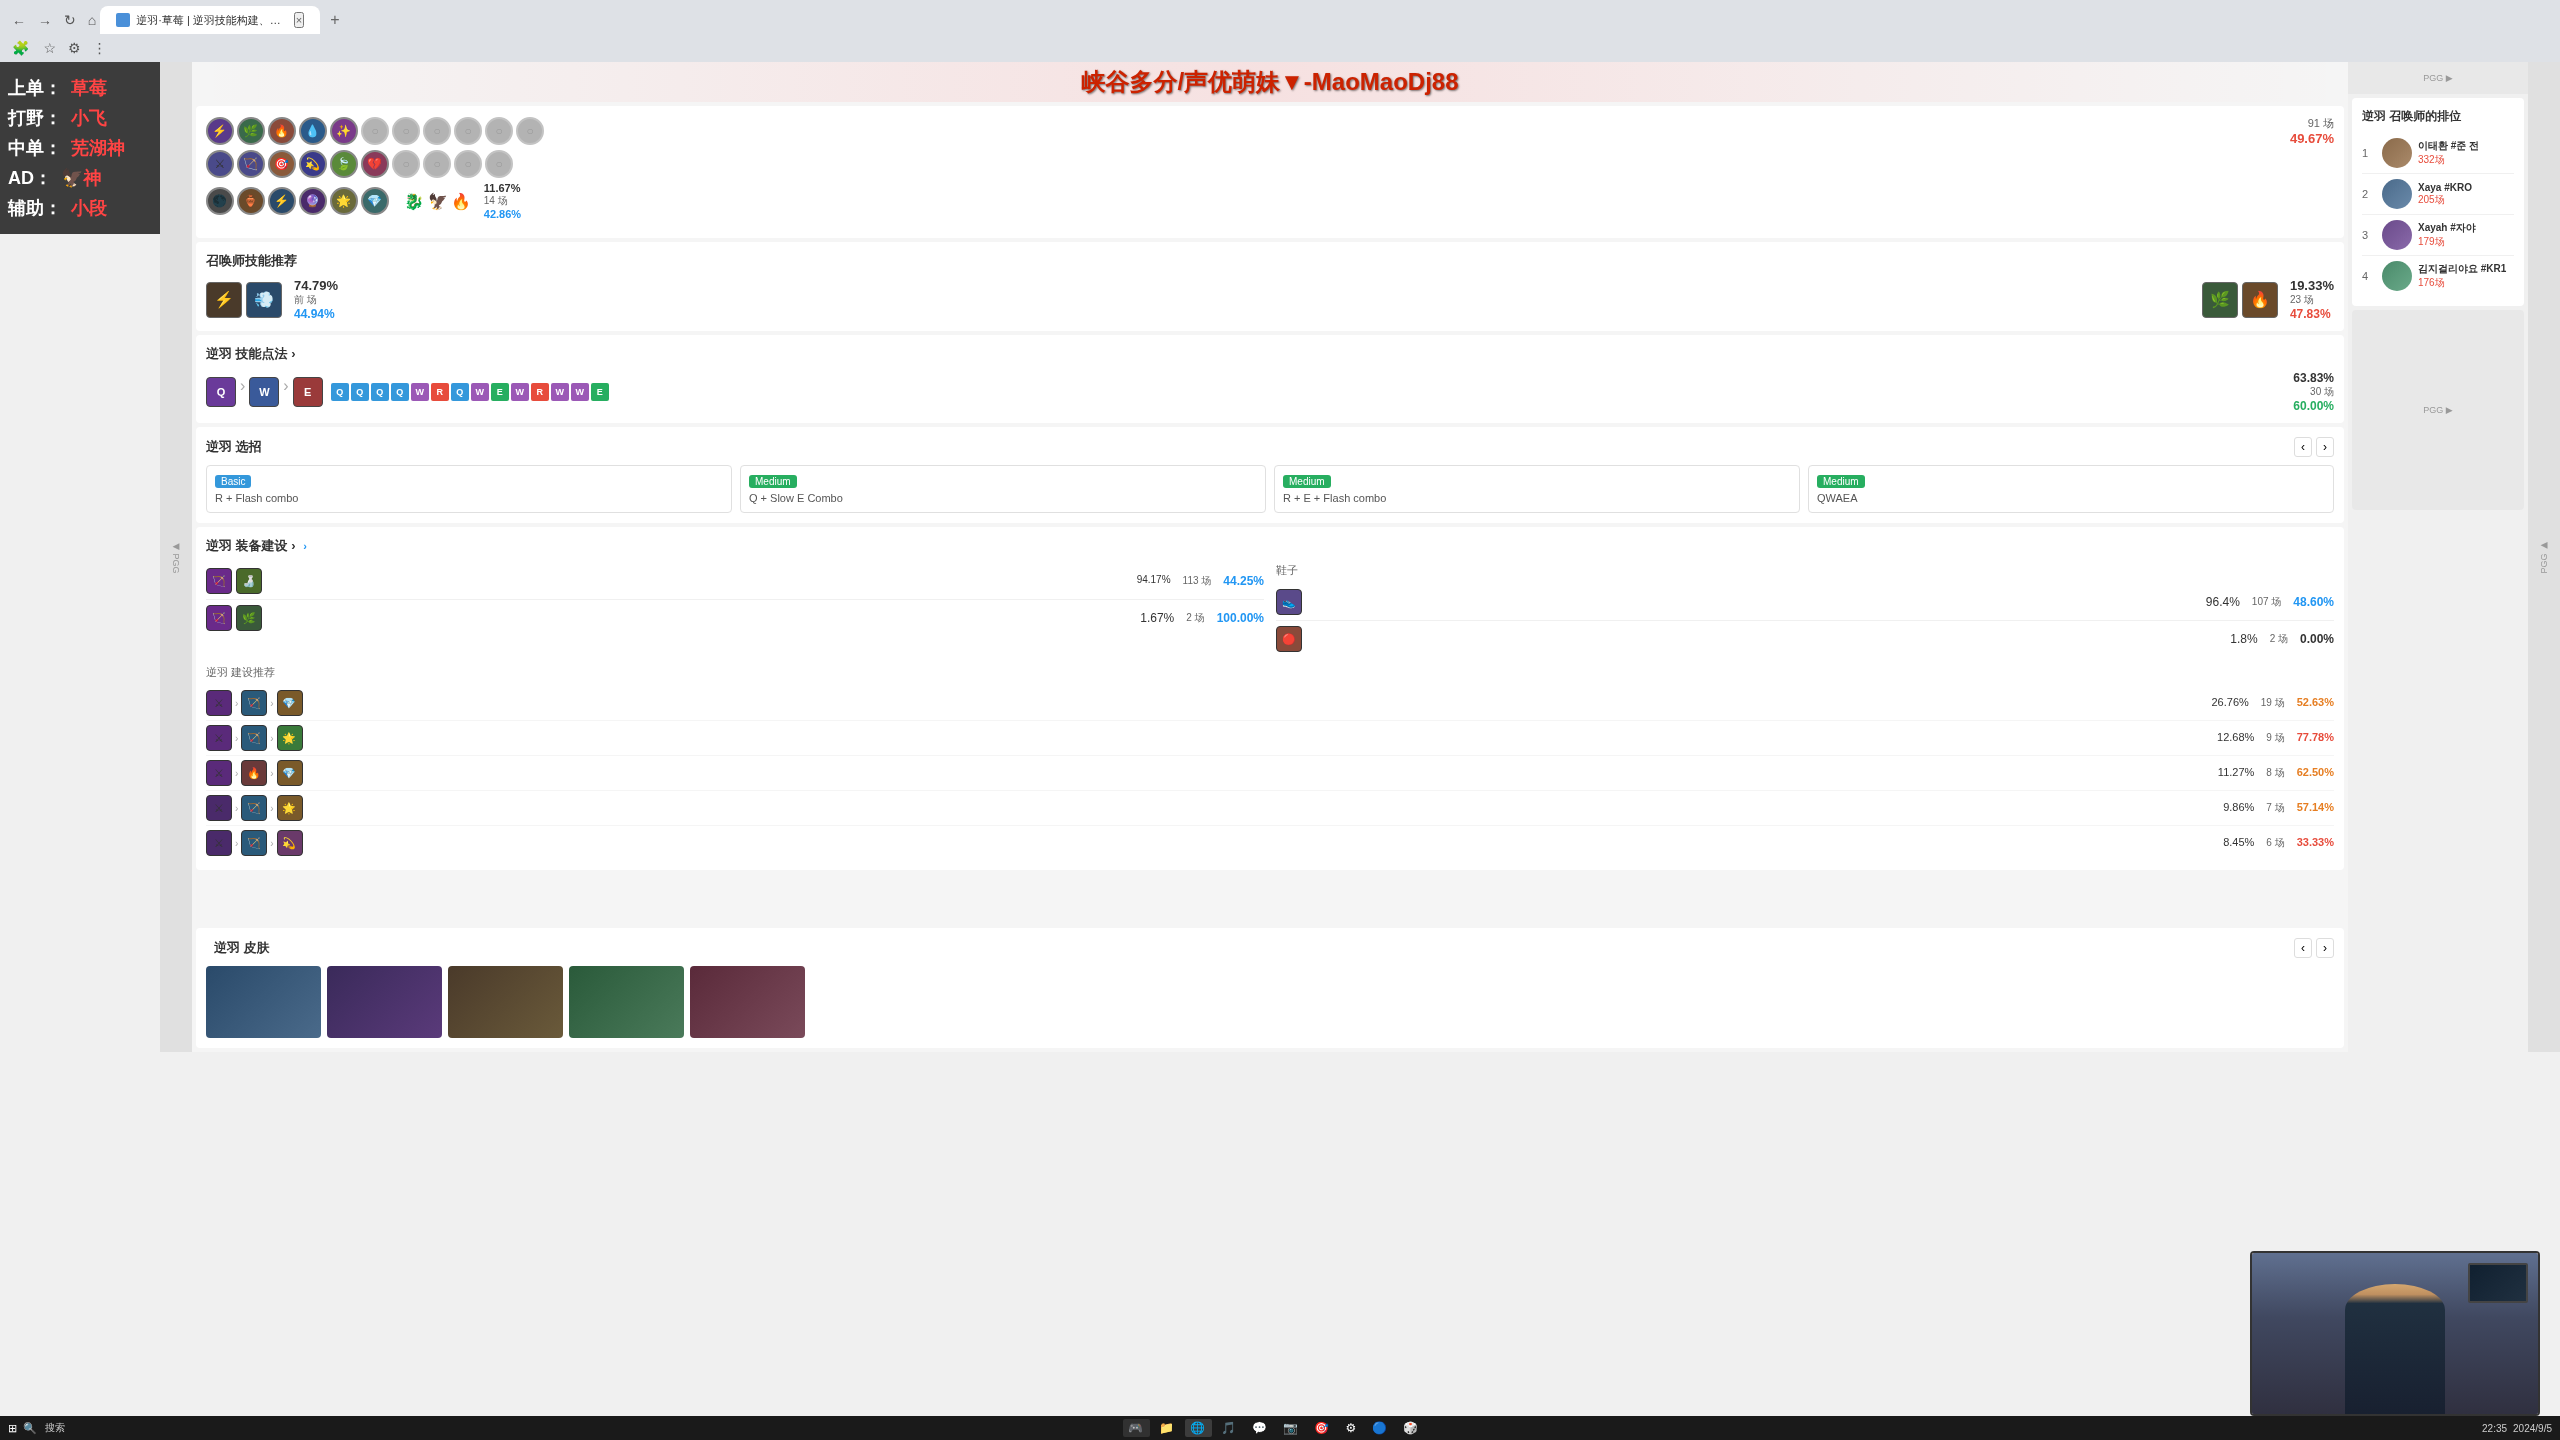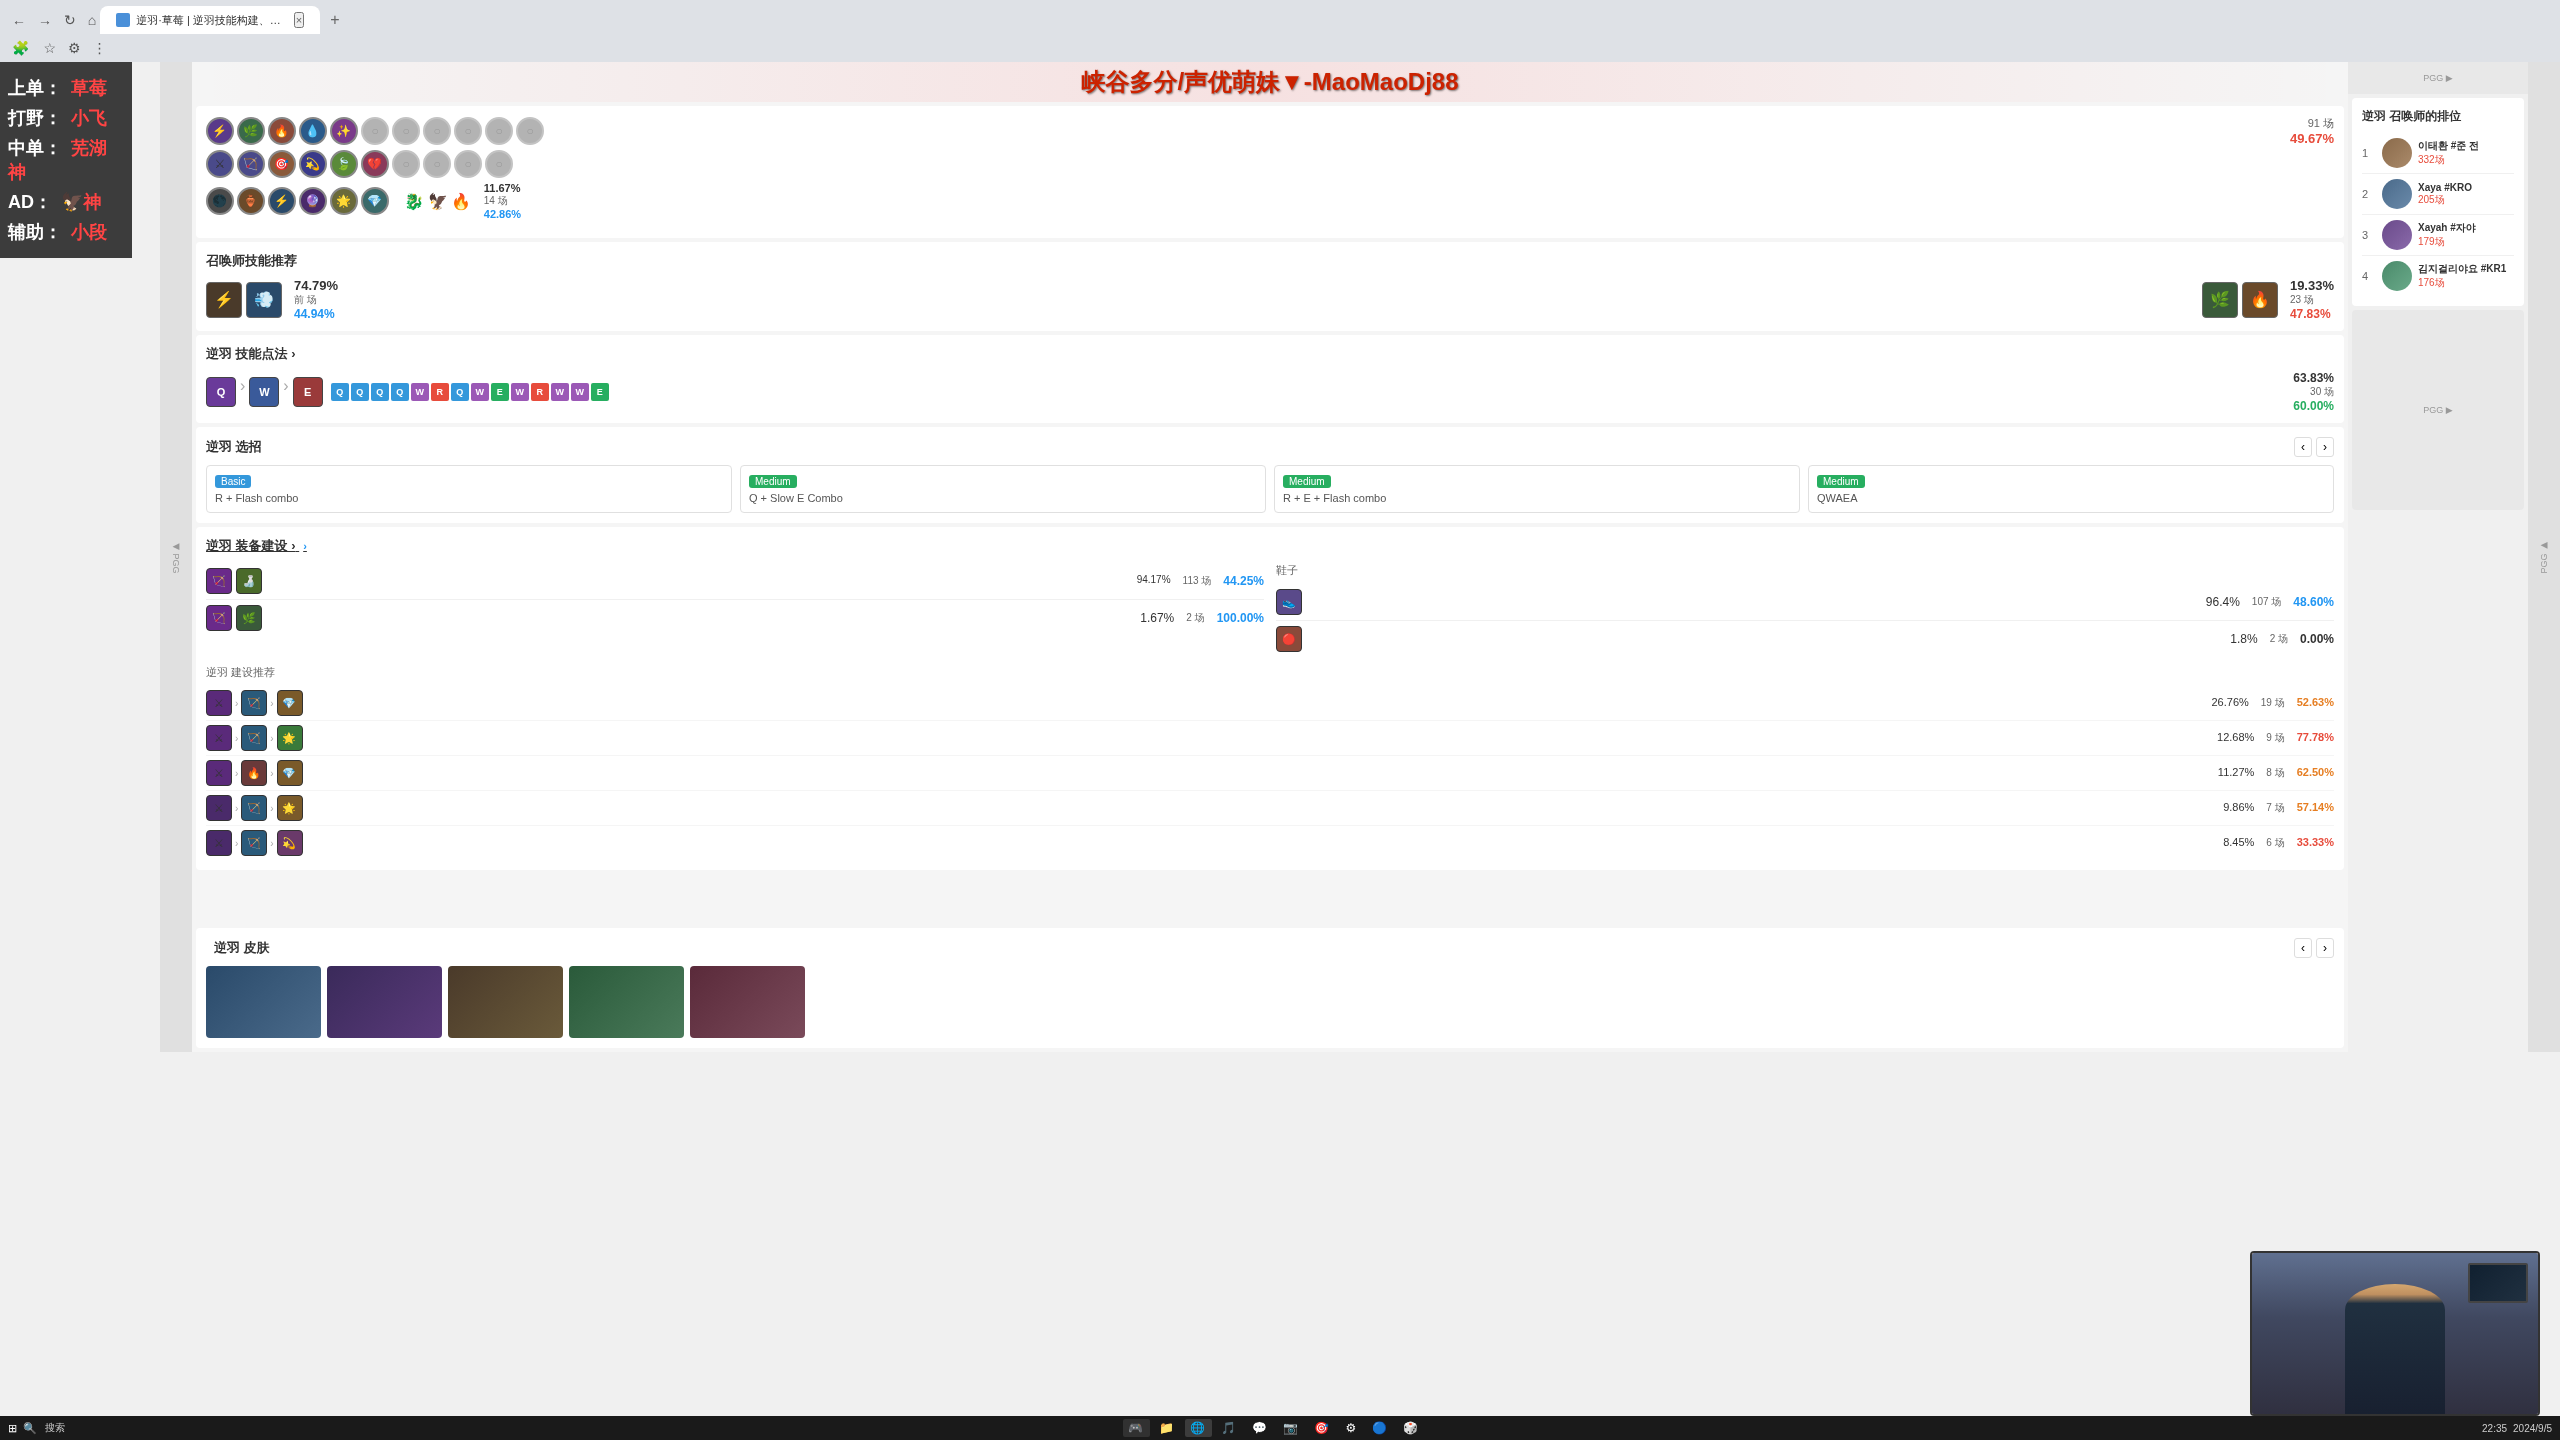--- a/index.html
+++ b/index.html
@@ -11,21 +11,21 @@
     .tab { background: white; padding: 6px 16px; border-radius: 8px 8px 0 0; font-size: 12px; display: flex; align-items: center; gap: 6px; max-width: 220px; }
     .tab-close { cursor: pointer; color: #666; font-size: 11px; }
     .new-tab-btn { margin-left: 4px; background: none; border: none; font-size: 16px; cursor: pointer; color: #666; padding: 2px 6px; }
     .address-bar { background: #dee1e6; padding: 4px 8px; display: flex; align-items: center; gap: 6px; }
     .nav-btn { background: none; border: none; cursor: pointer; color: #555; font-size: 14px; padding: 2px 4px; }
     .address-input { flex: 1; background: white; border: none; border-radius: 16px; padding: 4px 12px; font-size: 12px; color: #333; outline: none; }
     .toolbar-icons { display: flex; gap: 4px; align-items: center; }
     .toolbar-icon { background: none; border: none; cursor: pointer; color: #555; font-size: 14px; padding: 2px 4px; }
     
     
-    .left-sidebar { position: absolute; left: 0; top: 0; width: 132px; background: rgba(0,0,0,0.75); color: #ff4444; padding: 8px; z-index: 10; }
+    .left-sidebar { position: absolute; left: 0; top: 0; width: 160px; background: rgba(0,0,0,0.75); color: #ff4444; padding: 8px; z-index: 10; }
     .sidebar-item { margin: 6px 0; font-size: 18px; font-weight: bold; }
     .sidebar-label { color: white; margin-right: 4px; }
     .skill-badge { width: 18px; height: 18px; border-radius: 2px; display: flex; align-items: center; justify-content: center; font-size: 9px; color: white; font-weight: bold; }
     .skill-badge.q { background: #3498db; }
     .skill-badge.w { background: #9b59b6; }
     .skill-badge.e { background: #27ae60; }
     .skill-badge.r { background: #e74c3c; }
 
     
     .combo-grid { display: grid; grid-template-columns: repeat(4, 1fr); gap: 8px; margin-top: 8px; }
@@ -256,21 +256,21 @@
           </div>
 
           <div class="combo-card">
             <span class="combo-badge medium">Medium</span>
             <div class="combo-text">QWAEA</div>
           </div>
         </div>
       </div>
 
       <div style="background:white;margin:4px;border-radius:4px;padding:10px;">
-        <div style="font-size:13px;font-weight:bold;margin-bottom:8px;text-decoration:underline;">
+        <div style="font-size:13px;font-weight:bold;margin-bottom:8px;">
           <span>逆羽 装备建设 ›</span>
           <span style="color:#2196F3;font-size:11px;margin-left:4px;">›</span>
         </div>
 
         <div style="display:grid;grid-template-columns:1fr 1fr;gap:12px;">
 
           <div>
 
             <div style="display:flex;align-items:center;justify-content:space-between;padding:5px 0;border-bottom:1px solid #f0f0f0;">
               <div style="display:flex;gap:4px;">

